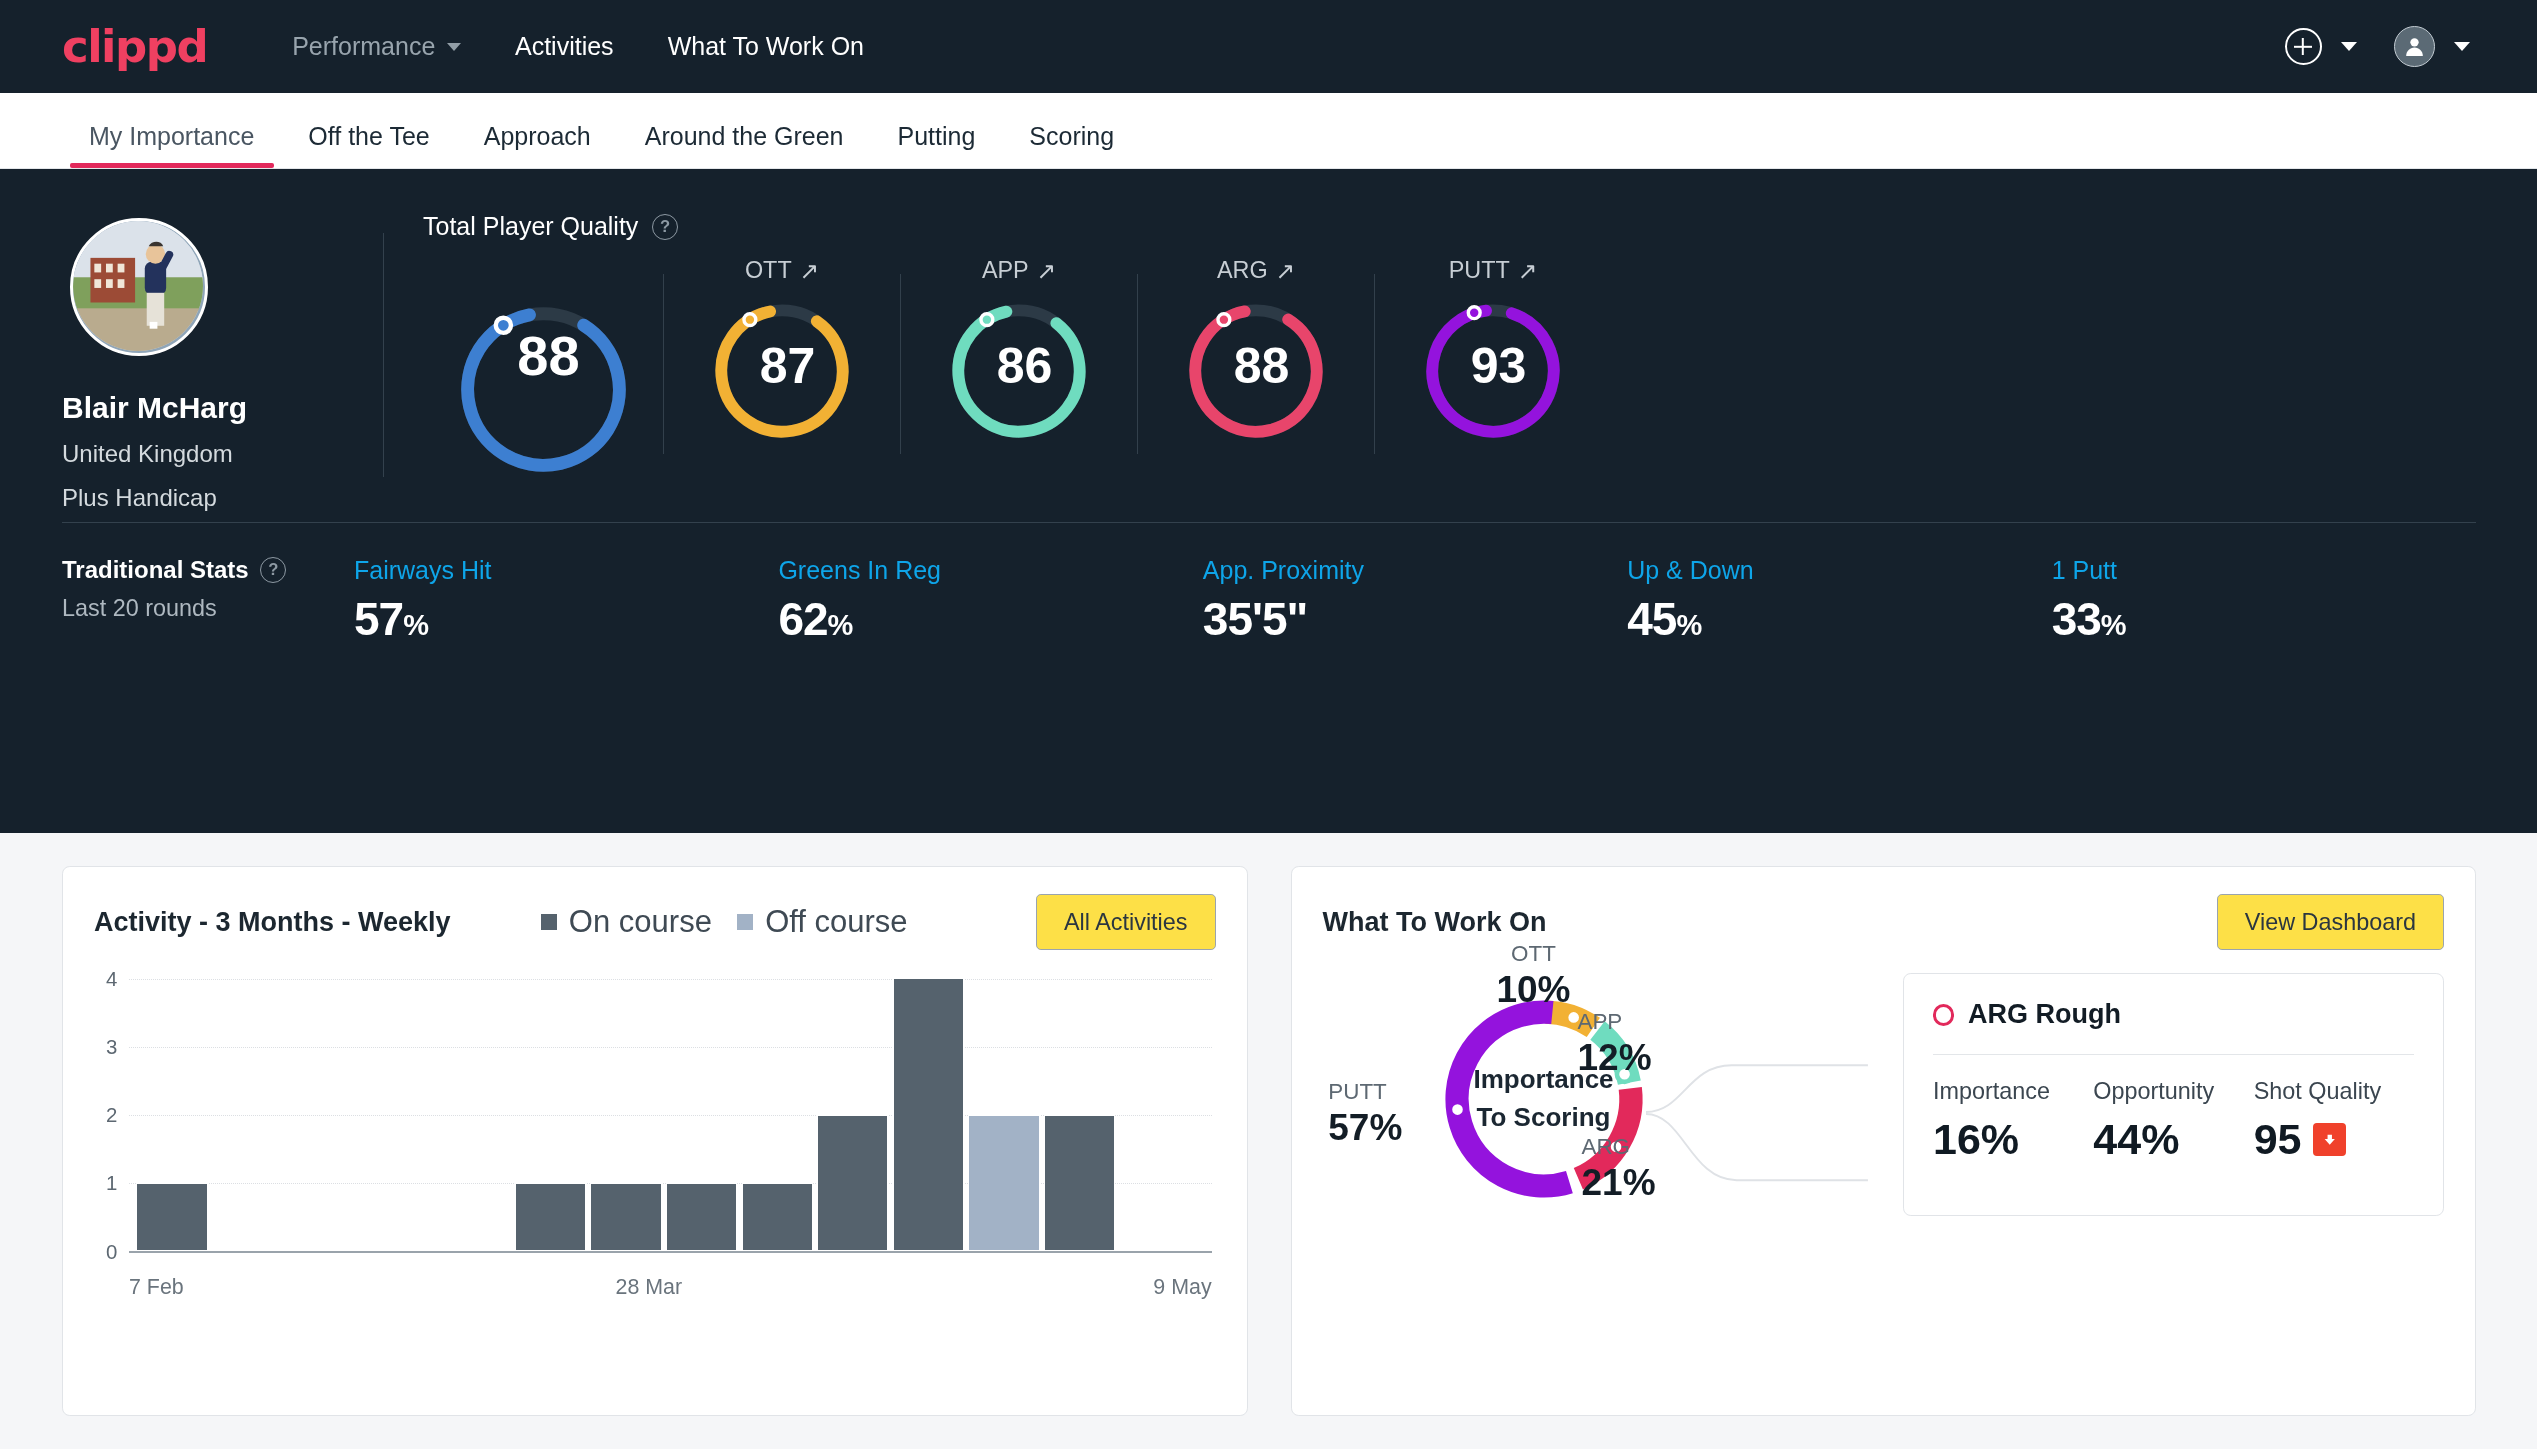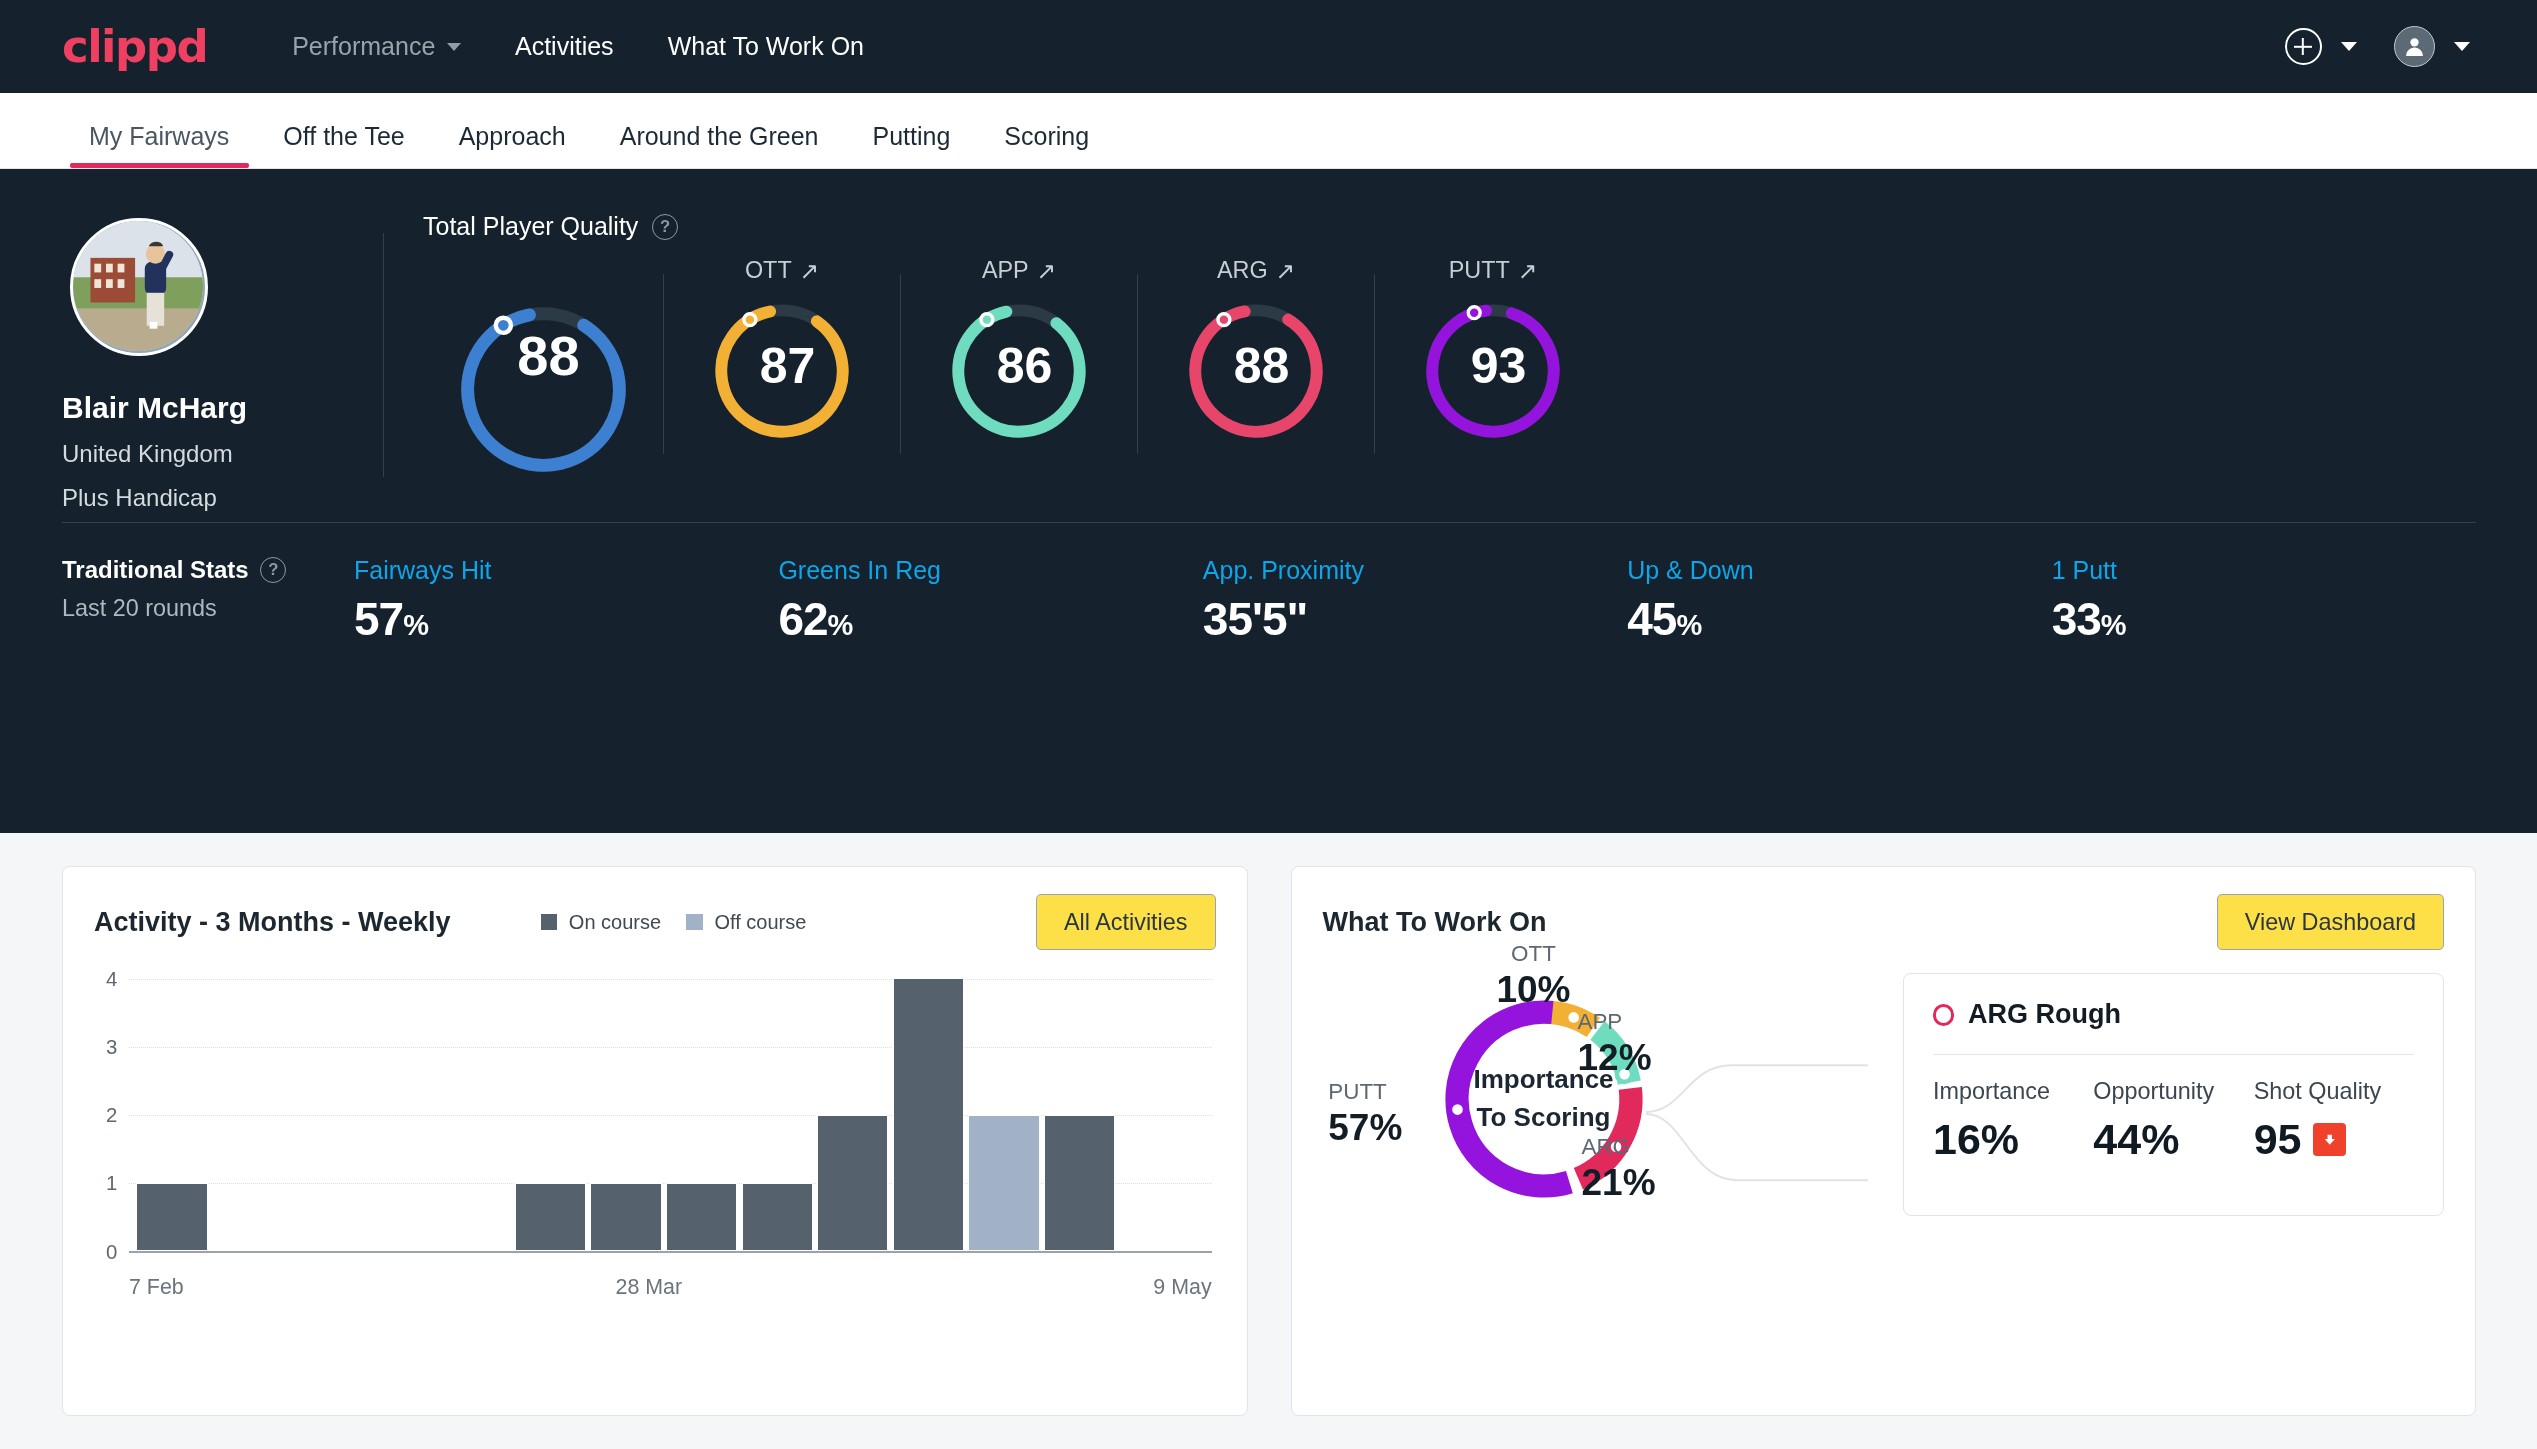--- a/index.html
+++ b/index.html
@@ -85,21 +85,21 @@
   .stat-v { font-size:46px; font-weight:bold; margin-top:7.8px; letter-spacing:-1px; }
   .stat-v .unit { font-size:29px; font-weight:bold; }
 
   
   .cards { background:#f5f6f8; height:616px; padding:33px 62px; display:flex; gap:43px; }
   .card { background:#fff; border:1px solid #e1e4e8; border-radius:7.8px; flex:1;
           padding:27px 31px; position:relative; }
   .card-head { display:flex; align-items:center; }
   .card-title { font-size:27px; font-weight:bold; color:#1c2730;text-align:right; }
   .legend { display:flex; align-items:center; gap:25px; margin-left:90px; }
-  .lg { display:flex; align-items:center; gap:11.7px; font-size:20px; color:#3f4a54; }
+  .lg { display:flex; align-items:center; gap:11.7px; font-size:31px; color:#3f4a54; }
   .sw { width:16.6px;height:16.6px; }
   .btn { margin-left:auto; border:1px solid #9aa4ae; border-radius:4.9px;
          padding:13.6px 27px; font-size:23.4px; color:#2b3640; background:#fde047;
          cursor:pointer; font-family:inherit; }
 
   
   .chart { position:relative; margin-top:25px; height:278px; }
   .ylab { position:absolute; left:0; font-size:20.4px; color:#5d6872;
           transform:translateY(-50%); width:23.4px; text-align:right;}
   .grid { position:absolute; left:35px; right:3.9px; border-top:1.9px dotted #dcdfe3; }
@@ -162,21 +162,21 @@
             <circle cx="12" cy="8" r="4"></circle>
             <path d="M4 21c0-4.4 3.6-8 8-8s8 3.6 8 8z"></path>
           </svg>
       </span>
       <span class="mini-caret"></span>
     </div>
   </div>
 </div>
 
 <div class="tabbar">
-  <div class="tab active">My Fairways</div>
+  <div class="tab active">My Importance</div>
   <div class="tab">Off the Tee</div>
   <div class="tab">Approach</div>
   <div class="tab">Around the Green</div>
   <div class="tab">Putting</div>
   <div class="tab">Scoring</div>
 </div>
 
 <div class="hero">
   <div class="hero-top">
 

